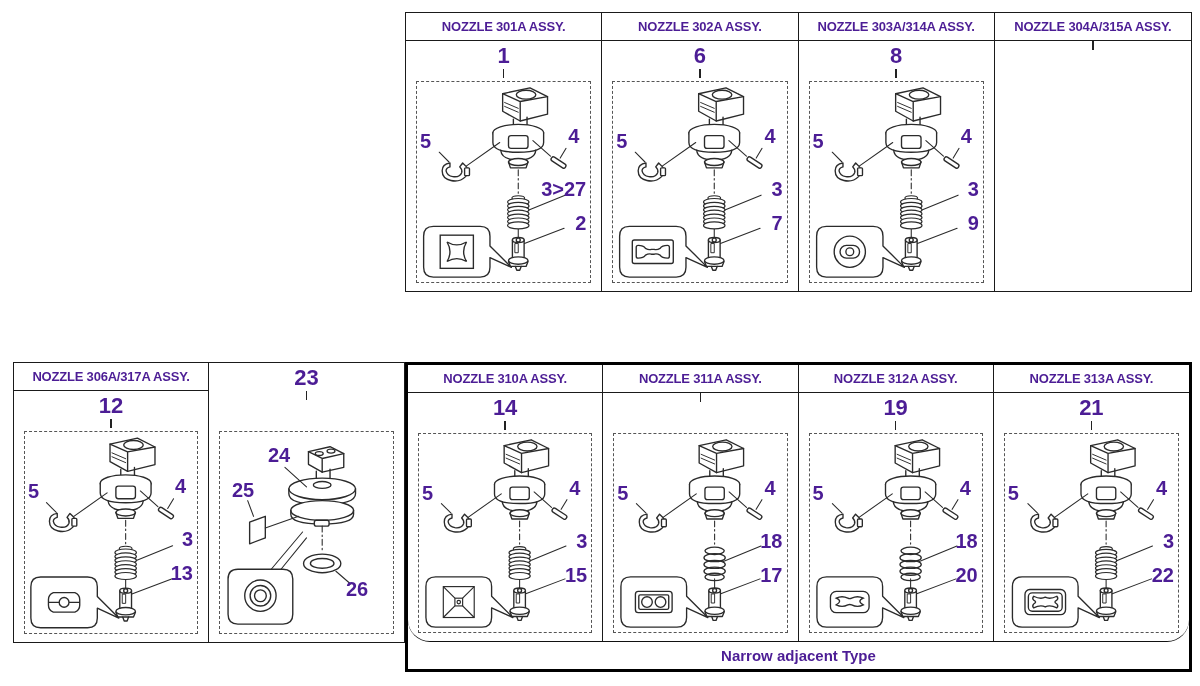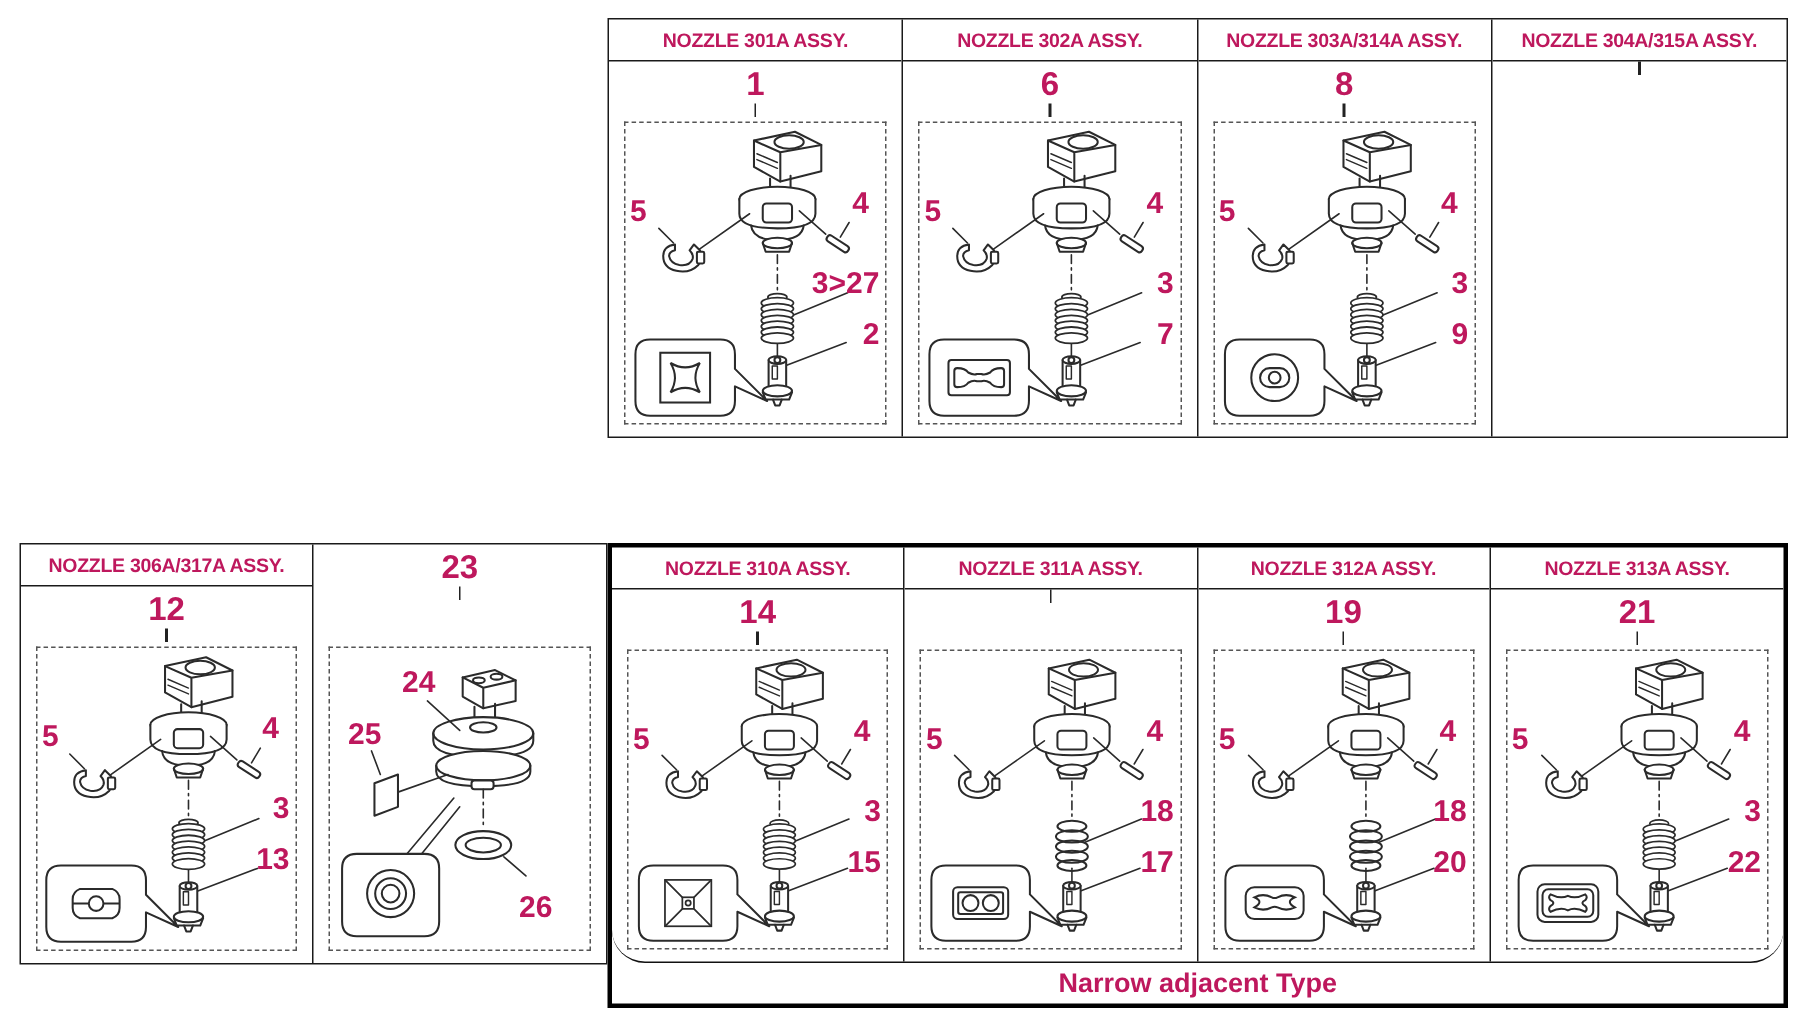--- a/index.html
+++ b/index.html
@@ -1,48 +1,48 @@
 <!DOCTYPE html>
 <html><head>
 <meta charset="utf-8">
 <style>
   html,body{margin:0;padding:0;background:#fff;}
   .canvas{position:relative;width:1200px;height:686px;background:#fff;
-          font-family:"Liberation Sans",sans-serif;color:#be185d;overflow:hidden;}
+          font-family:"Liberation Sans",sans-serif;color:#4c1d95;overflow:hidden;}
   section{position:absolute;box-sizing:border-box;background:#fff;}
   .top-row{left:405px;top:12px;width:787px;height:280px;border:1.6px solid #1a1a1a;
            display:grid;grid-template-columns:repeat(4,1fr);}
   .bottom-left-row{left:13px;top:362px;width:392px;height:281px;border:1.6px solid #1a1a1a;
            display:grid;grid-template-columns:repeat(2,1fr);}
   .narrow-group{left:405px;top:362px;width:787px;height:310px;border:3px solid #000;}
   .narrow-panels{height:277px;border-bottom:1.8px solid #111;
            display:grid;grid-template-columns:repeat(4,1fr);box-sizing:border-box;border-radius:22px;}
   .narrow-footer{height:26px;display:flex;align-items:center;justify-content:center;}
-  .narrow-footer span{font-weight:bold;font-size:18px;}
+  .narrow-footer span{font-weight:bold;font-size:15px;}
 
   .panel{position:relative;box-sizing:border-box;overflow:hidden;}
   .panel:not(:last-child){border-right:1.6px solid #1a1a1a;}
   .panel-title{height:27px;border-bottom:1.6px solid #1a1a1a;display:flex;
            align-items:center;justify-content:center;}
   .p-title{font-weight:bold;font-size:13px;letter-spacing:-0.2px;white-space:nowrap;}
   .p-num{text-align:center;font-weight:bold;font-size:22px;line-height:26px;margin-top:2px;}
   .num-tick{width:1.5px;height:9px;background:#222;margin:0 auto;}
   .dashed-box{position:absolute;left:10px;right:10px;top:68px;bottom:8px;
            border:1.5px dashed #555;}
   .drawing{position:absolute;left:0;top:0;width:100%;height:100%;color:#2b2b2b;}
 
   .part-label{position:absolute;font-weight:bold;font-size:20px;line-height:20px;white-space:nowrap;}
   .slot-clip{left:3px;top:49px;}
   .slot-pin{right:11px;top:44px;}
   .slot-spring{right:4px;top:97px;}
   .slot-tip{right:4px;top:131px;}
   .slot-washer{right:5px;top:79px;}
   .slot-p24{left:48px;top:13px;}
   .slot-p25{left:12px;top:48px;}
-  .slot-p26{left:126px;top:163px;}
+  .slot-p26{left:126px;top:147px;}
 
   .shape-pos use{color:#2b2b2b;}
   .variant-standard .shape-pos{transform:translate(40px,174px);}
   .variant-barrel  .shape-pos{transform:translate(50px,175px);}
   .variant-spool   .shape-pos{transform:translate(41px,167px);}
 </style>
 </head>
 <body>
 
 <div class="canvas">

